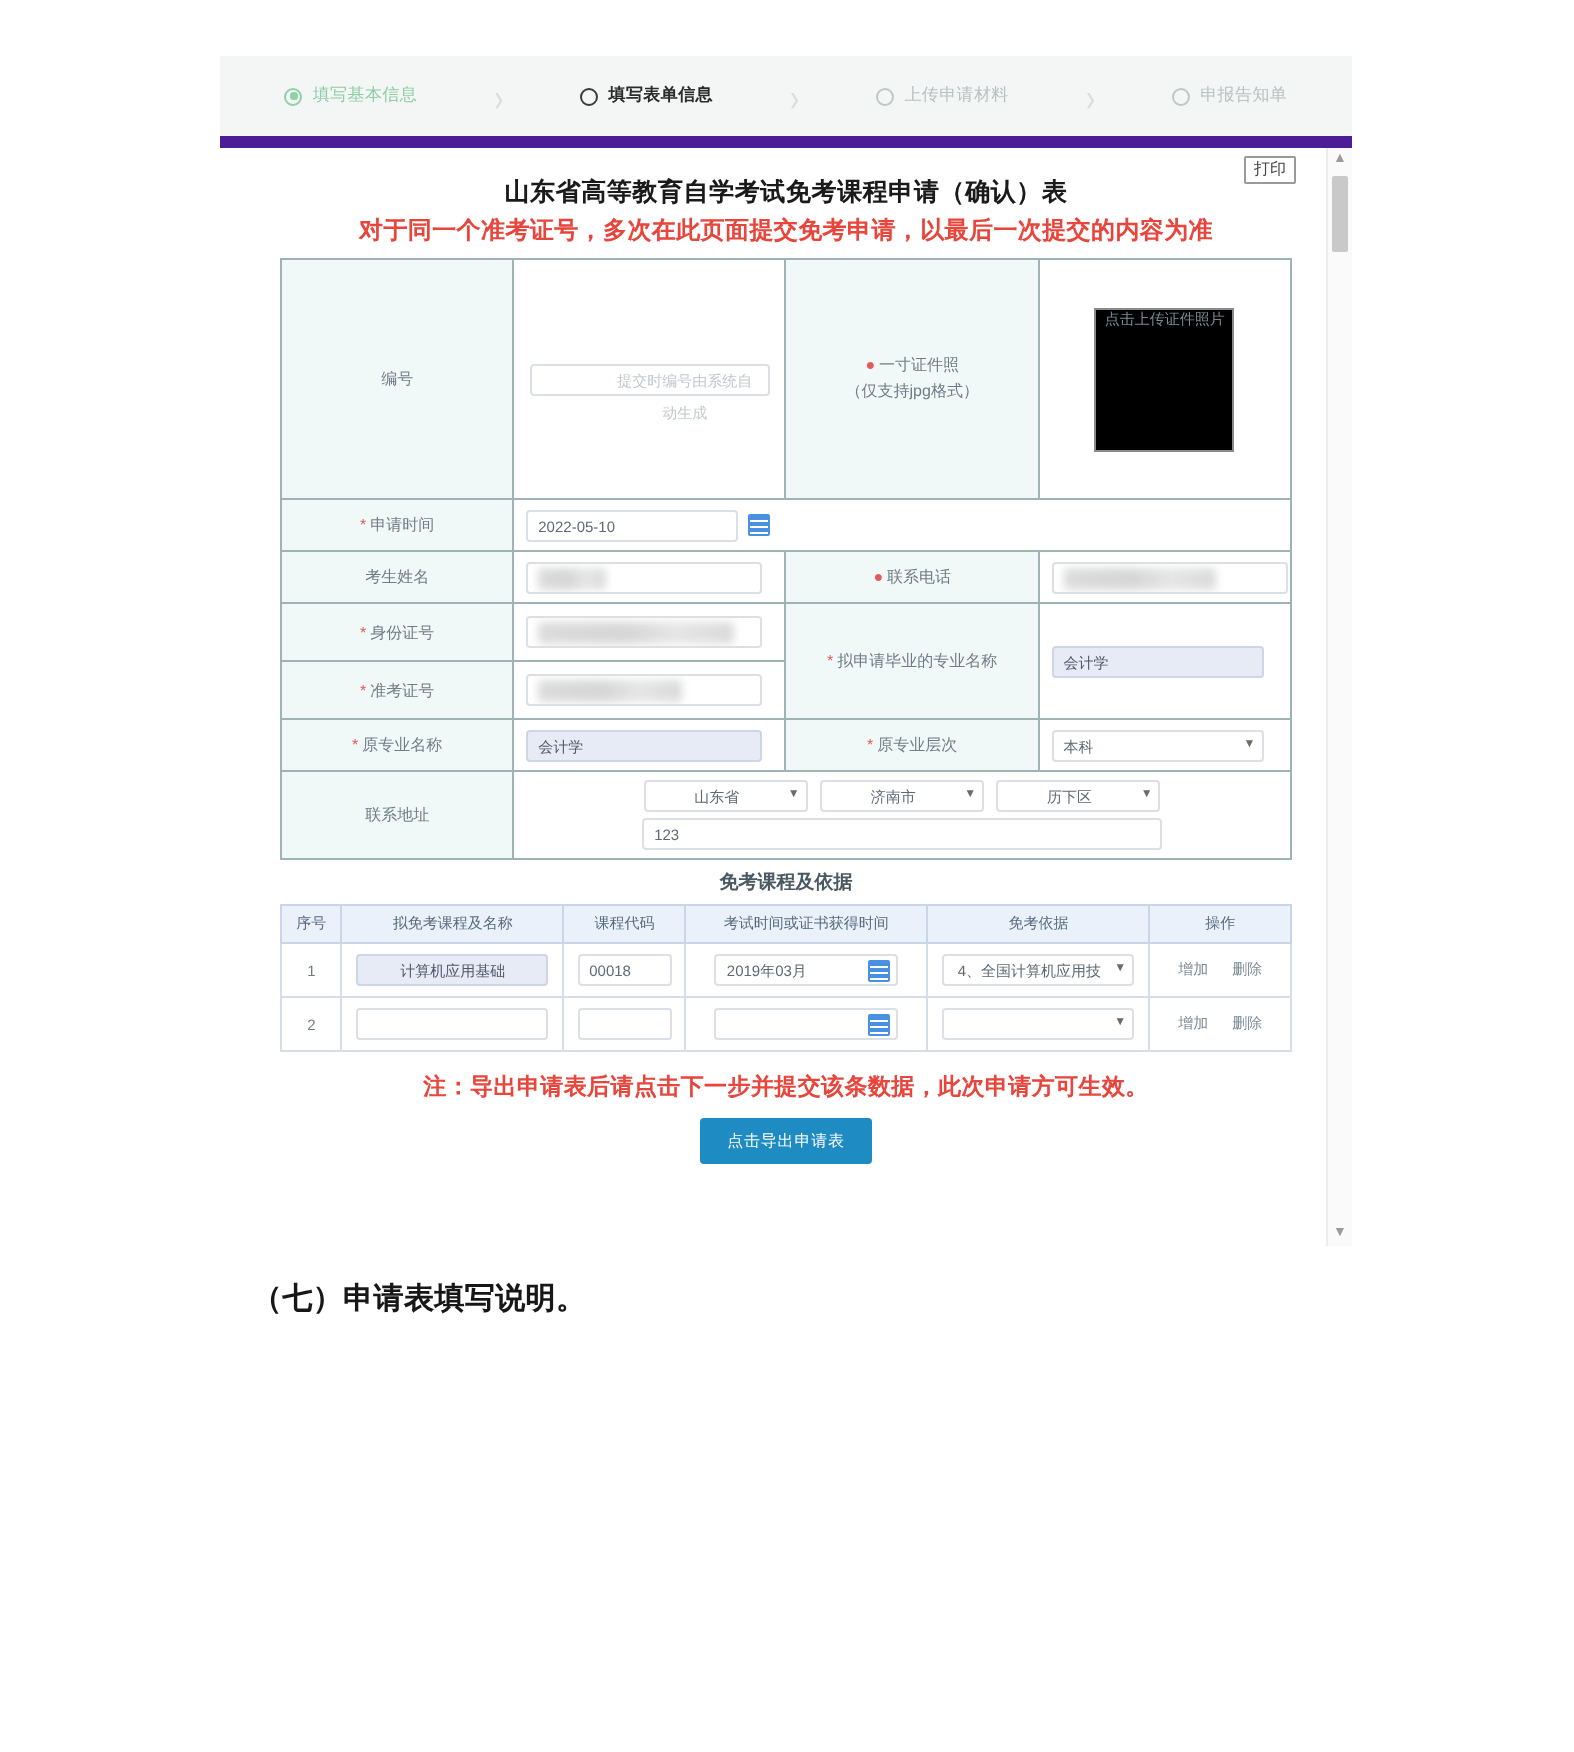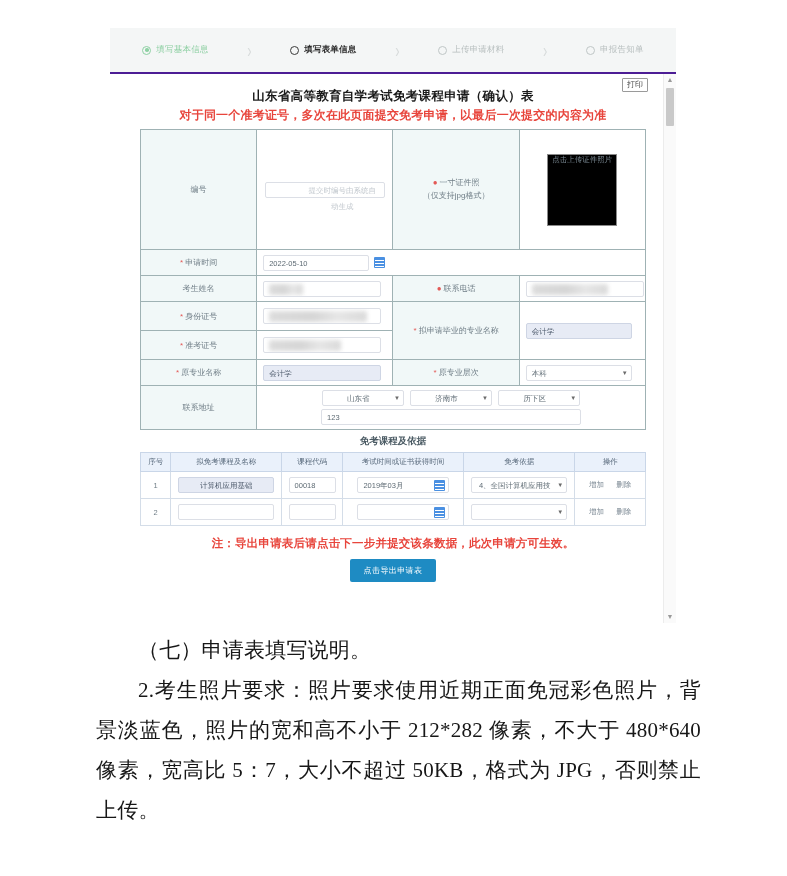--- a/index.html
+++ b/index.html
@@ -18,21 +18,21 @@
     width: 566px; height: 595px;
     background: #ffffff;
     box-sizing: border-box;
   }
 
   
   .steps-bar {
     position: relative;
     height: 46px;
     background: #f4f6f6;
-    border-bottom: 2px solid #4c1d95;
+    border-bottom: 6px solid #4c1d95;
     display: flex;
     align-items: center;
     justify-content: space-around;
     padding: 0 14px;
     box-sizing: border-box;
   }
   .step { display: flex; align-items: center; gap: 5px; white-space: nowrap; }
   .step-circle {
     width: 9px; height: 9px; border-radius: 50%;
     border: 1.4px solid #bfc6c6; box-sizing: border-box;
@@ -187,23 +187,24 @@
   }
 
   
   .doc {
     position: absolute; left: 0; top: 630px; width: 787px;
     font-family: "Liberation Serif", "DejaVu Serif", serif;
     color: #171717;
   }
   .doc p {
     margin: 0; padding: 0 86px 0 96px;
-    font-size: 21px; line-height: 40px;
+    font-size: 15px; line-height: 40px;
     text-align: justify;
     letter-spacing: .2px;
+    font-weight: bold;
   }
   .doc p.ind { text-indent: 2em; }
 </style>
 </head>
 <body>
 
 <div class="page">
 
   <div class="shot">
 
@@ -438,16 +439,15 @@
       <div class="scrollbar">
         <div class="scroll-arrow up">▲</div>
         <div class="scroll-thumb"></div>
         <div class="scroll-arrow down">▼</div>
       </div>
     </div>
   </div>
 
   <div class="doc">
     <p class="ind">（七）申请表填写说明。</p>
-    <p class="ind">2.考生照片要求：照片要求使用近期正面免冠彩色照片，背景淡蓝色，照片的宽和高不小于 212*282 像素，不大于 480*640 像素，宽高比 5：7，大小不超过 50KB，格式为 JPG，否则禁止上传。</p>
   </div>
 
 </div>
 
 </body></html>

